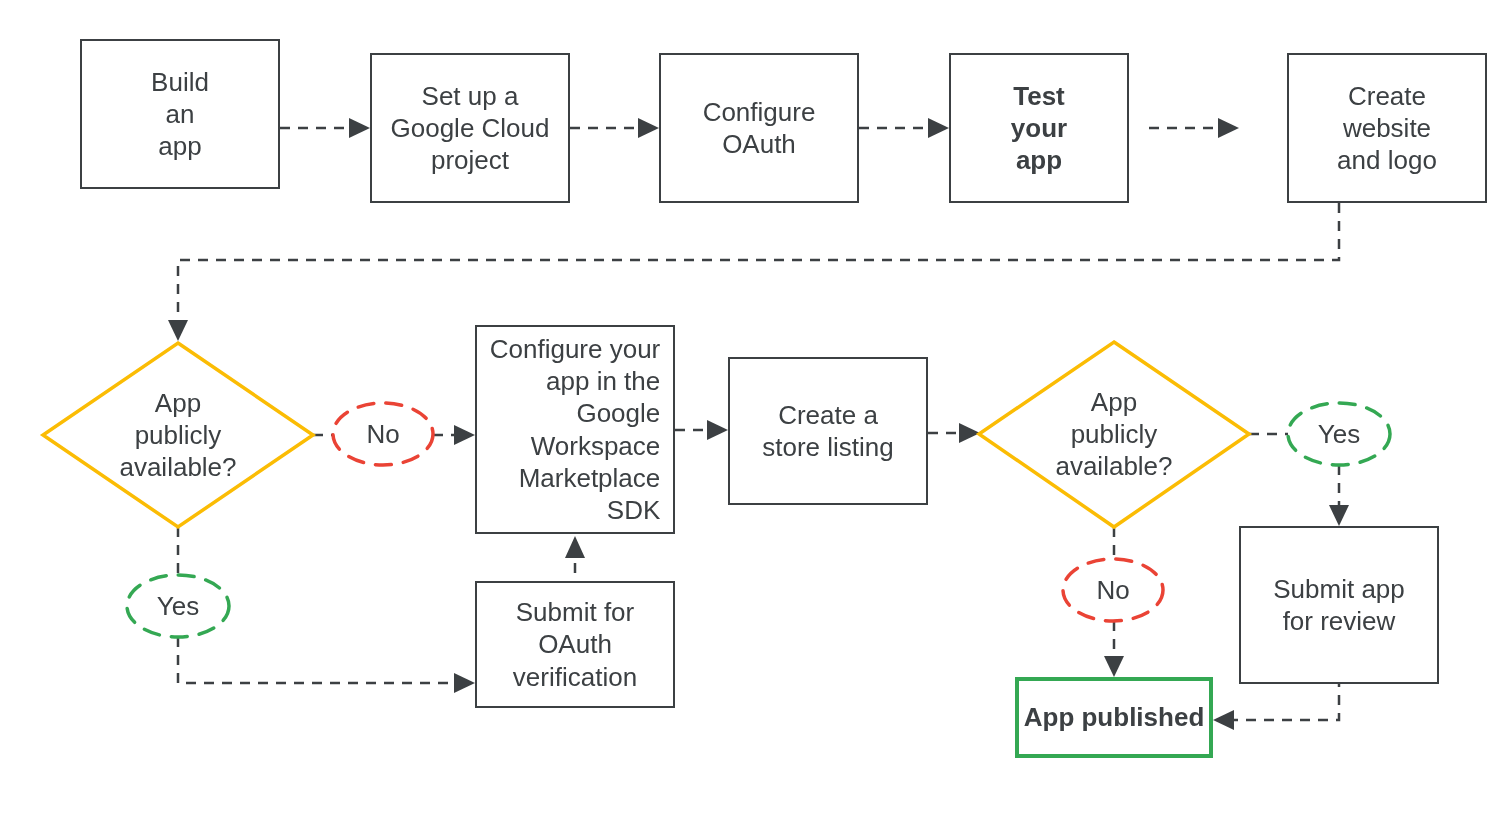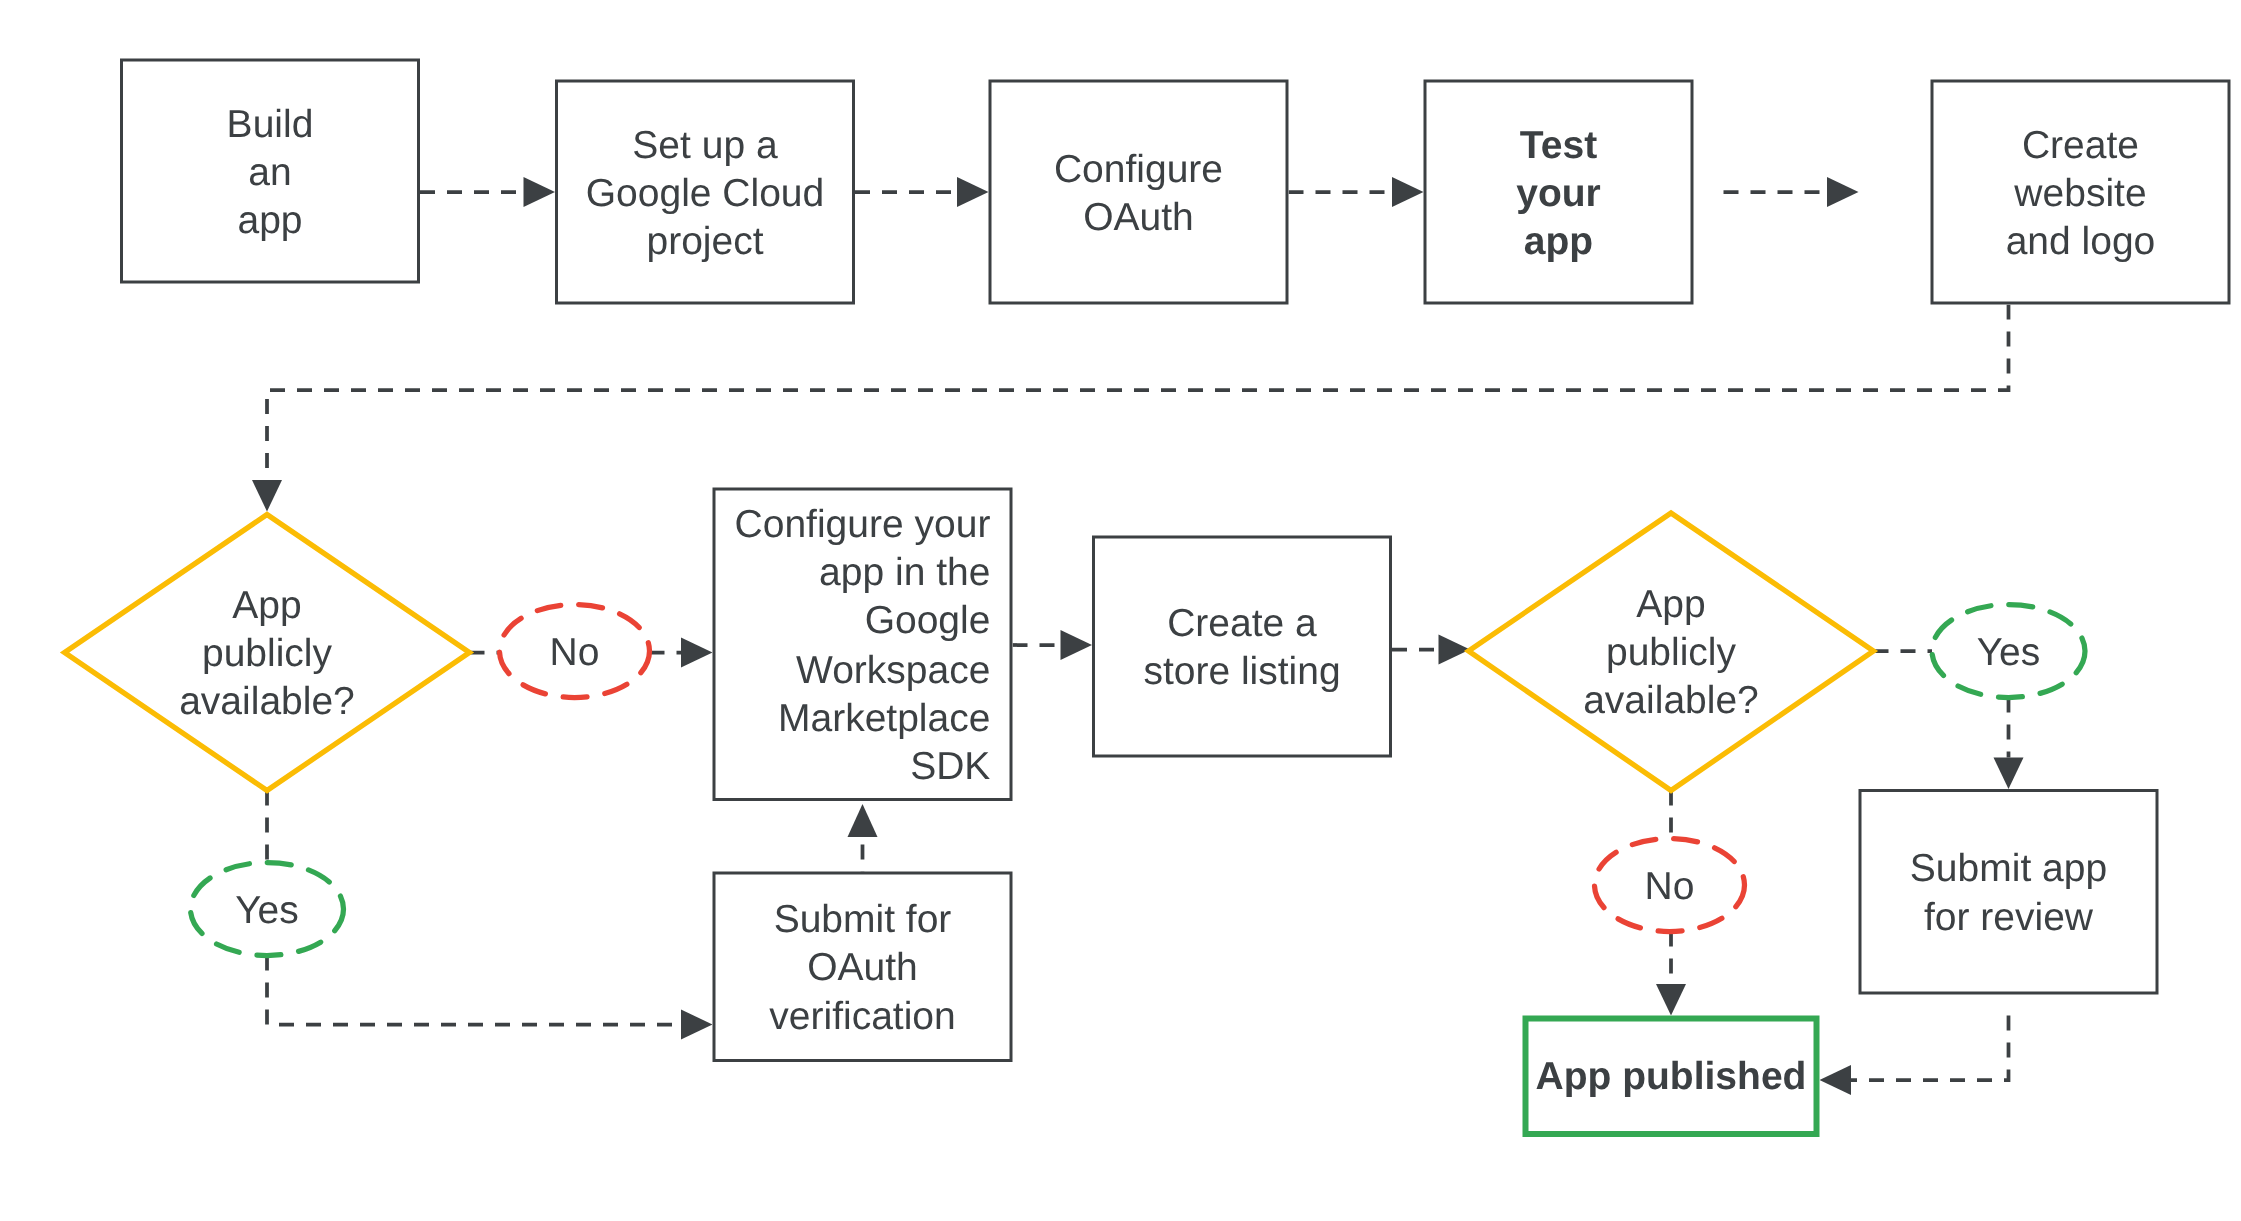--- a/index.html
+++ b/index.html
@@ -111,21 +111,21 @@
 app in the
 Google
 Workspace
 Marketplace
 SDK</div>
   <div class="node" style="left:728px;top:357px;width:200px;height:148px;">Create a
 store listing</div>
   <div class="node" style="left:475px;top:581px;width:200px;height:127px;">Submit for
 OAuth
 verification</div>
-  <div class="node" style="left:1239px;top:526px;width:200px;height:137px;">Submit app
+  <div class="node" style="left:1239px;top:526px;width:200px;height:158px;">Submit app
 for review</div>
   <div class="node node--published" style="left:1015px;top:677px;width:198px;height:81px;font-weight:bold;">App published</div>
 
   <div class="float-label" style="left:68px;top:385px;width:220px;height:100px;">App
 publicly
 available?</div>
   <div class="float-label" style="left:1004px;top:384px;width:220px;height:100px;">App
 publicly
 available?</div>
 

